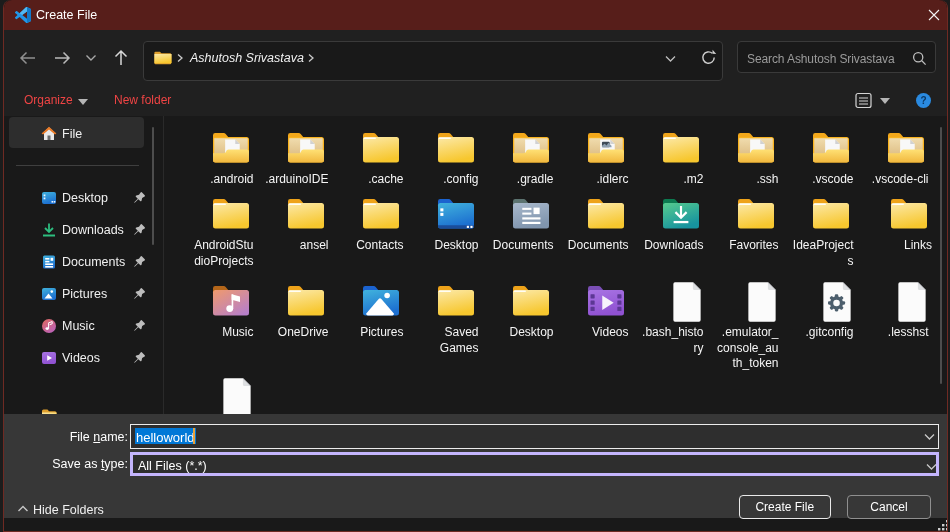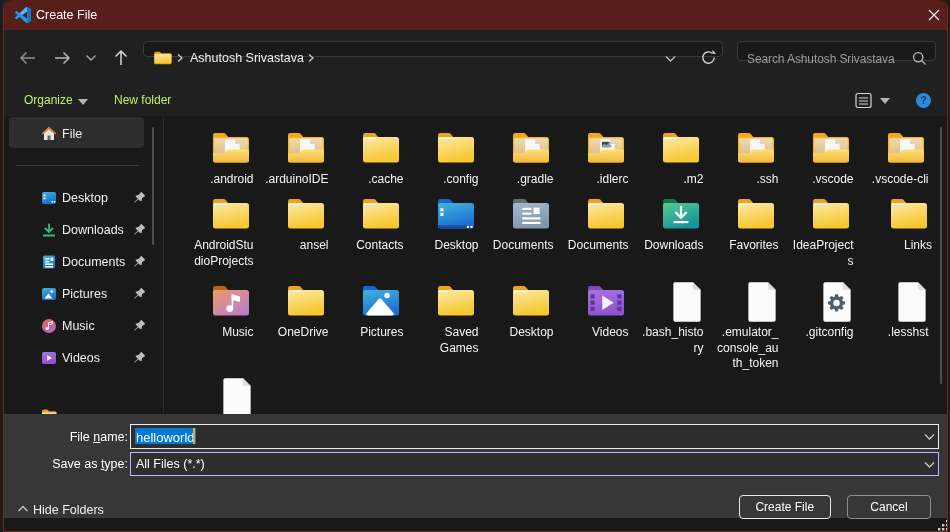--- a/index.html
+++ b/index.html
@@ -6,42 +6,42 @@
   html,body { width:950px; height:532px; overflow:hidden; }
   body { background:#1c1c1c; font-family:"Liberation Sans", sans-serif; position:relative; }
   .abs { position:absolute; }
   #dialog { position:absolute; left:3px; top:0; width:945px; height:532px;
     border:1px solid #6f2a23; border-top:none; border-radius:8px 8px 0 0;
     background:#191919; overflow:hidden; }
   #titlebar { position:absolute; left:0; top:0; width:100%; height:30px; background:#571e1a; border-radius:8px 8px 0 0; }
   #titlebar .title { position:absolute; left:32px; top:8px; font-size:12.5px; color:#ffffff; }
   #nav { position:absolute; left:0; top:30px; width:100%; height:86px; background:#202020; }
   .navicon { position:absolute; }
-  #addrbar { position:absolute; left:139px; top:11px; width:580px; height:16px;
-    background:#191919; border:1px solid #3a3a3a; border-radius:4px; }
-  #searchbox { position:absolute; left:733px; top:11px; width:199px; height:20px;
+  #addrbar { position:absolute; left:139px; top:11px; width:580px; height:40px;
+    background:#191919; border:1px solid #3a3a3a; border-radius:4px;font-style:italic; }
+  #searchbox { position:absolute; left:733px; top:11px; width:199px; height:32px;
     background:#191919; border:1px solid #3a3a3a; border-radius:4px; }
   #addrbar .txt { position:absolute; left:46px; top:9px; font-size:12.5px; color:#f0f0f0; }
   #searchbox .ph { position:absolute; left:9px; top:10px; font-size:12px; letter-spacing:-0.1px; color:#9b9b9b; }
-  .tbtxt { position:absolute; top:63px; font-size:12px; color:#bef264; }
+  .tbtxt { position:absolute; top:63px; font-size:12px; color:#ef4444; }
   #content { position:absolute; left:0; top:116px; width:100%; height:298px; background:#191919; }
   #sep-v { position:absolute; left:159px; top:0; width:1px; height:298px; background:#2a2a2a; }
   .srow { position:absolute; left:0; width:160px; height:32px; }
   .srow .sic { position:absolute; left:37px; top:8px; width:16px; height:16px; }
   .srow .stx { position:absolute; left:58px; top:9px; font-size:12.5px; color:#f0f0f0; white-space:nowrap; }
   .pin { position:absolute; left:128px; top:9px; width:14px; height:14px; }
   #homerow { position:absolute; left:4.5px; top:1px; width:135px; height:31px; background:#2d2d2d; border-radius:4px; }
   .gitem { position:absolute; width:75px; text-align:right; }
   .gitem .glabel { margin-top:-1px; font-size:12px; line-height:15.5px; color:#f5f5f5; }
   .gic44 { width:46px; height:40px; display:inline-block; }
   .gpage { width:34px; height:44px; display:inline-block; margin-top:-2px; margin-bottom:-2px; }
   #bottom { position:absolute; left:0; top:414px; width:100%; height:104px; background:#373737; }
   .blabel { position:absolute; font-size:12.5px; color:#ffffff; text-align:right; width:110px; left:14px; }
   #fninput { position:absolute; left:126px; top:10px; width:808.5px; height:25px; background:#2e2e2e; border:1px solid #ececec; }
-  #satype  { position:absolute; left:126px; top:38px; width:808.5px; height:24px; background:#2e2e2e; border:1px solid #c4b5fd; }
+  #satype  { position:absolute; left:126px; top:38px; width:808.5px; height:24px; background:#2e2e2e; border:3px solid #c4b5fd; }
   .combo-txt { position:absolute; left:5px; top:4px; font-size:12.5px; color:#ffffff; }
   .btn { position:absolute; top:81px; height:24px; border-radius:4px; background:#373737;
          font-size:12px; color:#ffffff; text-align:center; line-height:22px; }
   #btn-create { left:735px; width:91.5px; border:1.5px solid #e9e9e9; }
   #btn-cancel { left:843px; width:84px; border:1px solid #8f8f8f; }
   #hidefolders { position:absolute; left:29px; top:89px; font-size:12.5px; color:#f0f0f0; }
   svg { display:block; }
   .gitem svg, .srow svg { display:inline-block; }
 </style>
 </head>

